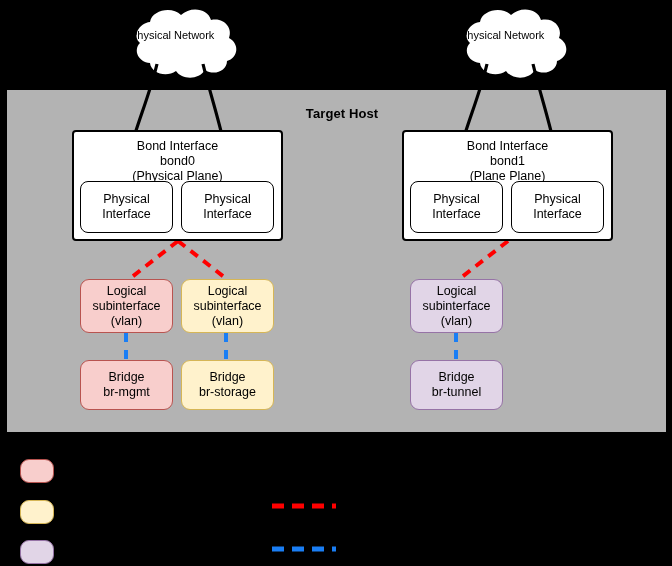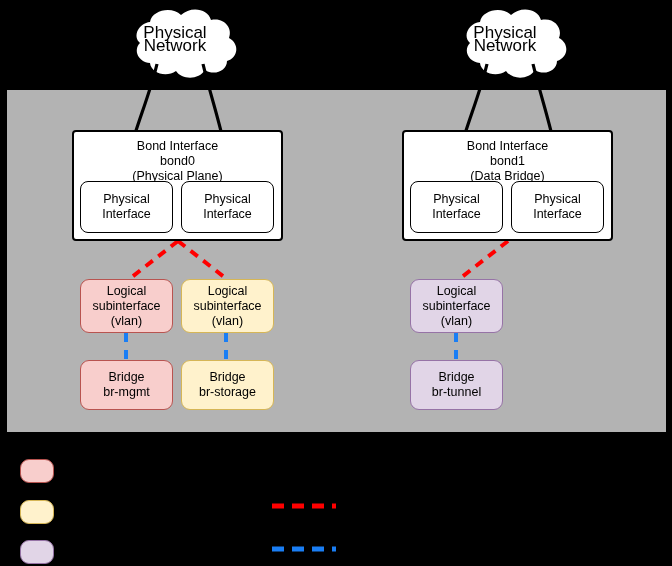--- a/index.html
+++ b/index.html
@@ -45,23 +45,23 @@
     width: 124px;
     text-align: center;
     font-size: 13px;
     font-weight: bold;
     color: #000000;
     letter-spacing: .1px;
   }
   
   .cloud-label {
     position: absolute;
-    text-align: center;
-    font-size: 17px;
-    line-height: 13px;
+    text-align: left;
+    font-size: 11px;
+    line-height: 19px;
     color: #000000;
   }
   
   .node {
     position: absolute;
     box-sizing: border-box;
     display: flex;
     flex-direction: column;
     align-items: center;
     justify-content: center;
@@ -113,20 +113,21 @@
     line-height: 15px;
     color: #000000;
   }
 </style>
 </head>
 <body>
 
 <div id="stage">
 
   <div class="host-panel"></div>
+  <div class="host-title">Target Host</div>
 
   <svg class="layer" viewBox="0 0 672 566">
 
     <g>
       <path fill="#ffffff" d="
         M150,22 C152,10 172,6 181,15
         C190,6 208,8 211,20
         C224,17 233,28 229,38
         C240,44 238,58 227,61
         C227,71 214,76 205,70
@@ -186,21 +187,21 @@
     <span class="ln">Interface</span>
   </div>
   <div class="node phys-box" style="left:181px; top:181px; width:93px; height:52px;">
     <span class="ln">Physical</span>
     <span class="ln">Interface</span>
   </div>
 
   <div class="node bond-box" style="left:402px; top:130px; width:211px; height:111px;">
     <span class="ln">Bond Interface</span>
     <span class="ln b">bond1</span>
-    <span class="ln">(Data Bridge)</span>
+    <span class="ln">(Plane Plane)</span>
   </div>
   <div class="node phys-box" style="left:410px; top:181px; width:93px; height:52px;">
     <span class="ln">Physical</span>
     <span class="ln">Interface</span>
   </div>
   <div class="node phys-box" style="left:511px; top:181px; width:93px; height:52px;">
     <span class="ln">Physical</span>
     <span class="ln">Interface</span>
   </div>
 

